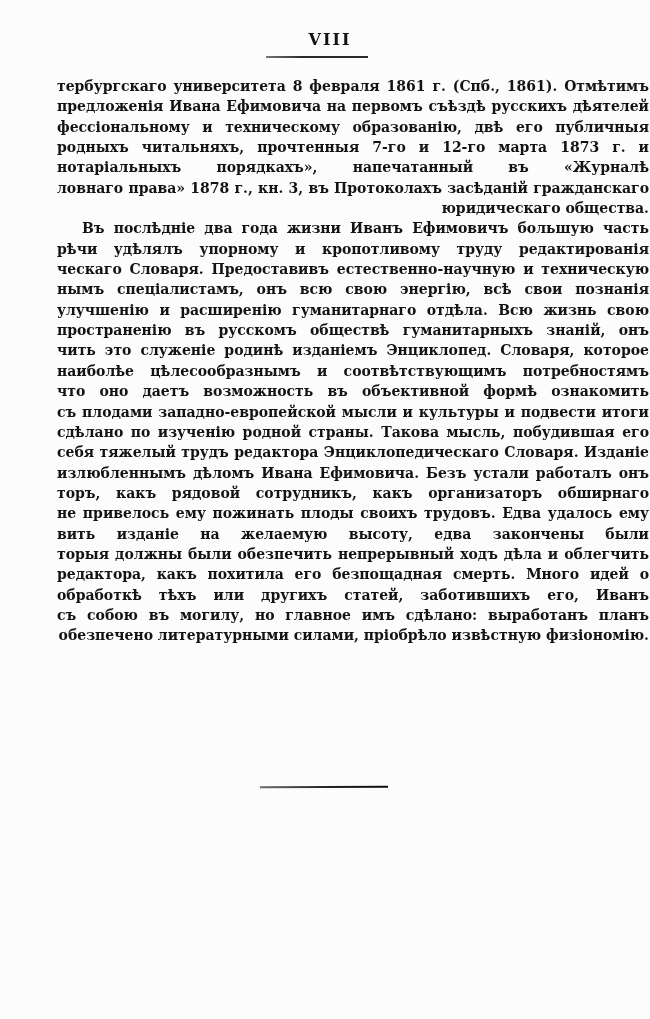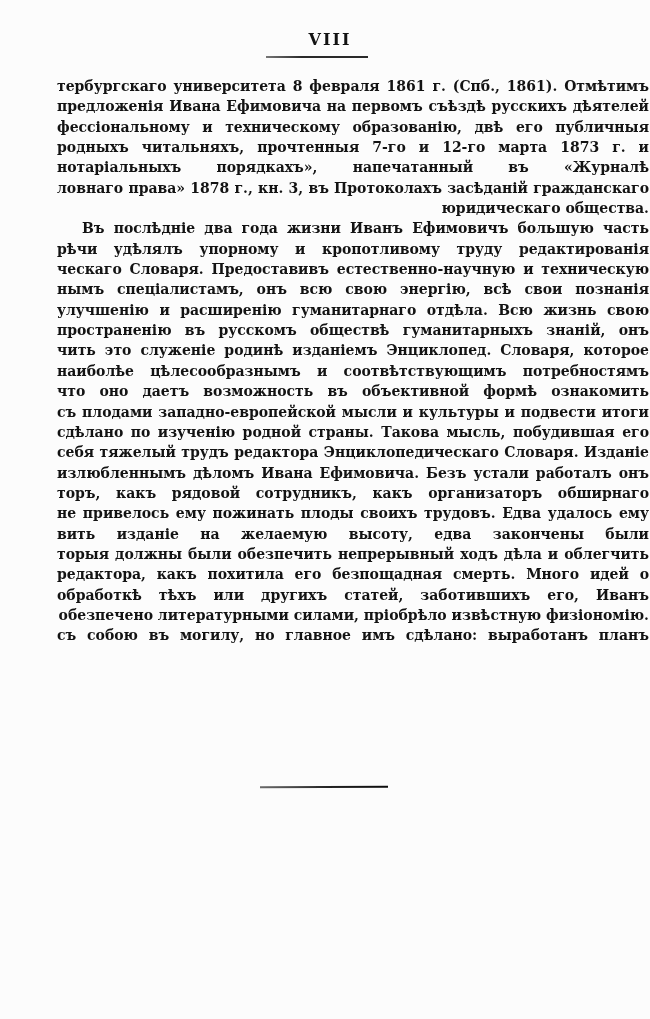--- a/index.html
+++ b/index.html
@@ -92,17 +92,17 @@
       <div class="line just">съ плодами западно-европейской мысли и культуры и подвести итоги всему, что</div>
       <div class="line just">сдѣлано по изученію родной страны. Такова мысль, побудившая его принять на</div>
       <div class="line just">себя тяжелый трудъ редактора Энциклопедическаго Словаря. Изданіе это стало</div>
       <div class="line just">излюбленнымъ дѣломъ Ивана Ефимовича. Безъ устали работалъ онъ какъ редак-</div>
       <div class="line just">торъ, какъ рядовой сотрудникъ, какъ организаторъ обширнаго предпріятія. Но</div>
       <div class="line just">не привелось ему пожинать плоды своихъ трудовъ. Едва удалось ему поста-</div>
       <div class="line just">вить изданіе на желаемую высоту, едва закончены были предварительныя ра-</div>
       <div class="line just">торыя должны были обезпечить непрерывный ходъ дѣла и облегчить трудъ</div>
       <div class="line just">редактора, какъ похитила его безпощадная смерть. Много идей о надлежащей</div>
       <div class="line just">обработкѣ тѣхъ или другихъ статей, заботившихъ его, Иванъ Ефимовичъ унесъ</div>
+      <div class="line just">съ собою въ могилу, но главное имъ сдѣлано: выработанъ планъ изданія, оно</div>
       <div class="line last">обезпечено литературными силами, пріобрѣло извѣстную физіономію.</div>
-      <div class="line just">съ собою въ могилу, но главное имъ сдѣлано: выработанъ планъ изданія, оно</div>
     </div>
   <div class="end-rule"></div>
 </div>
 
 </body></html>

